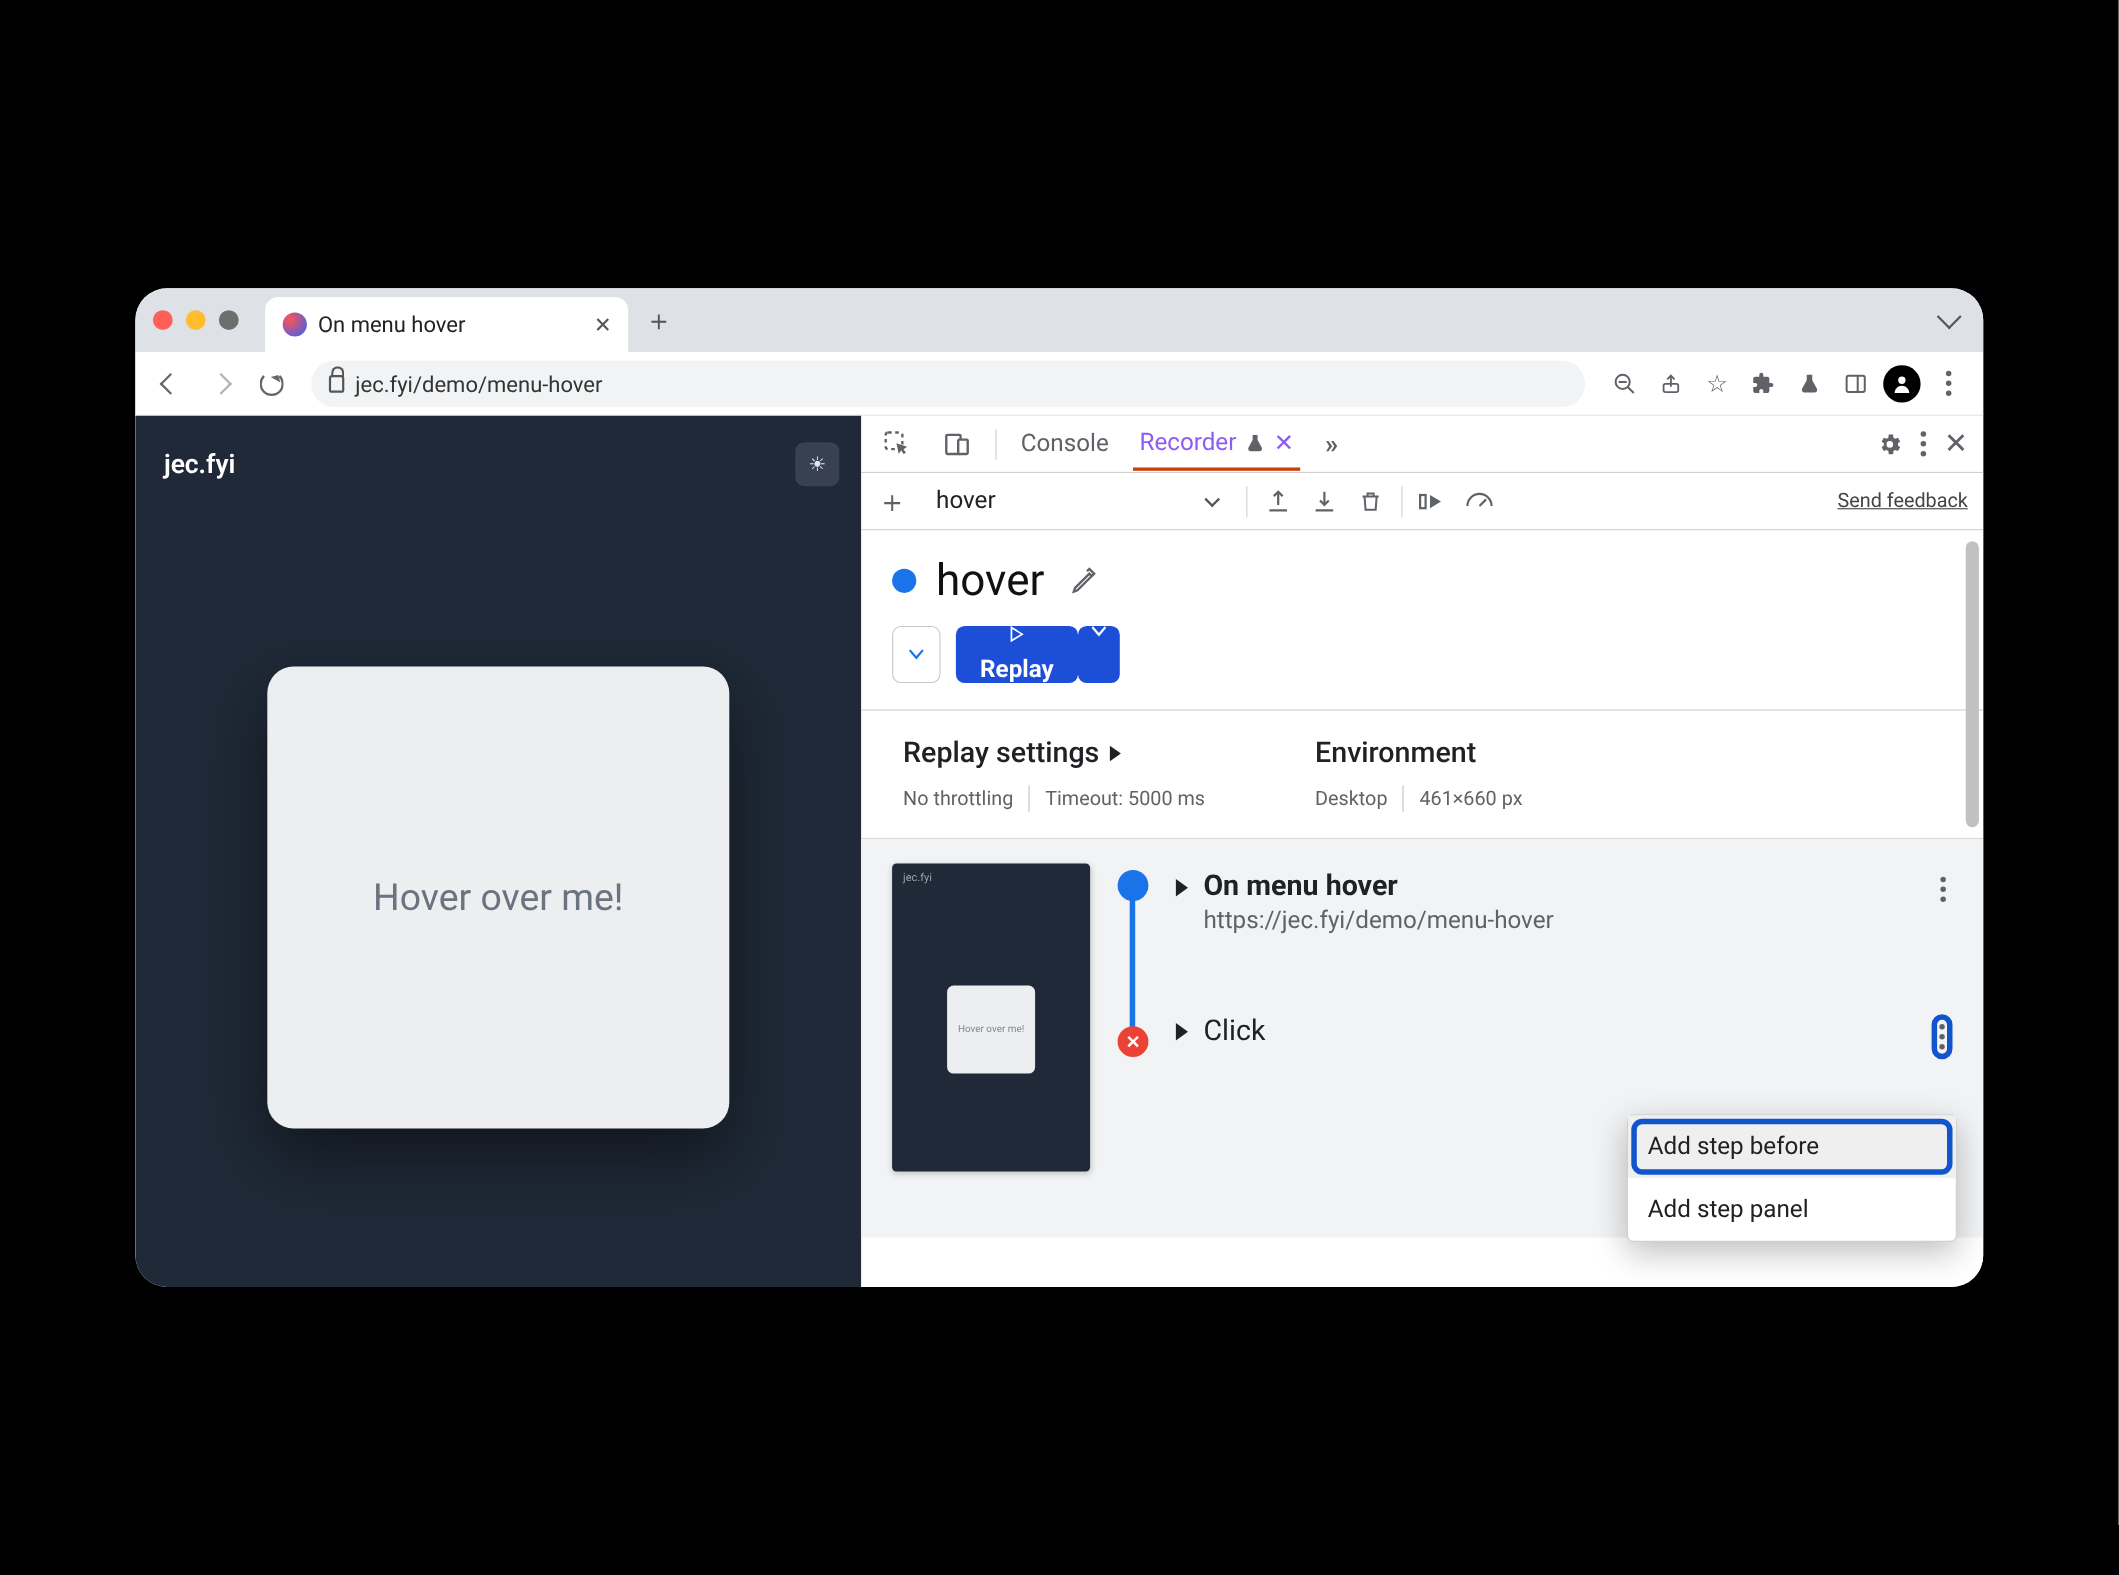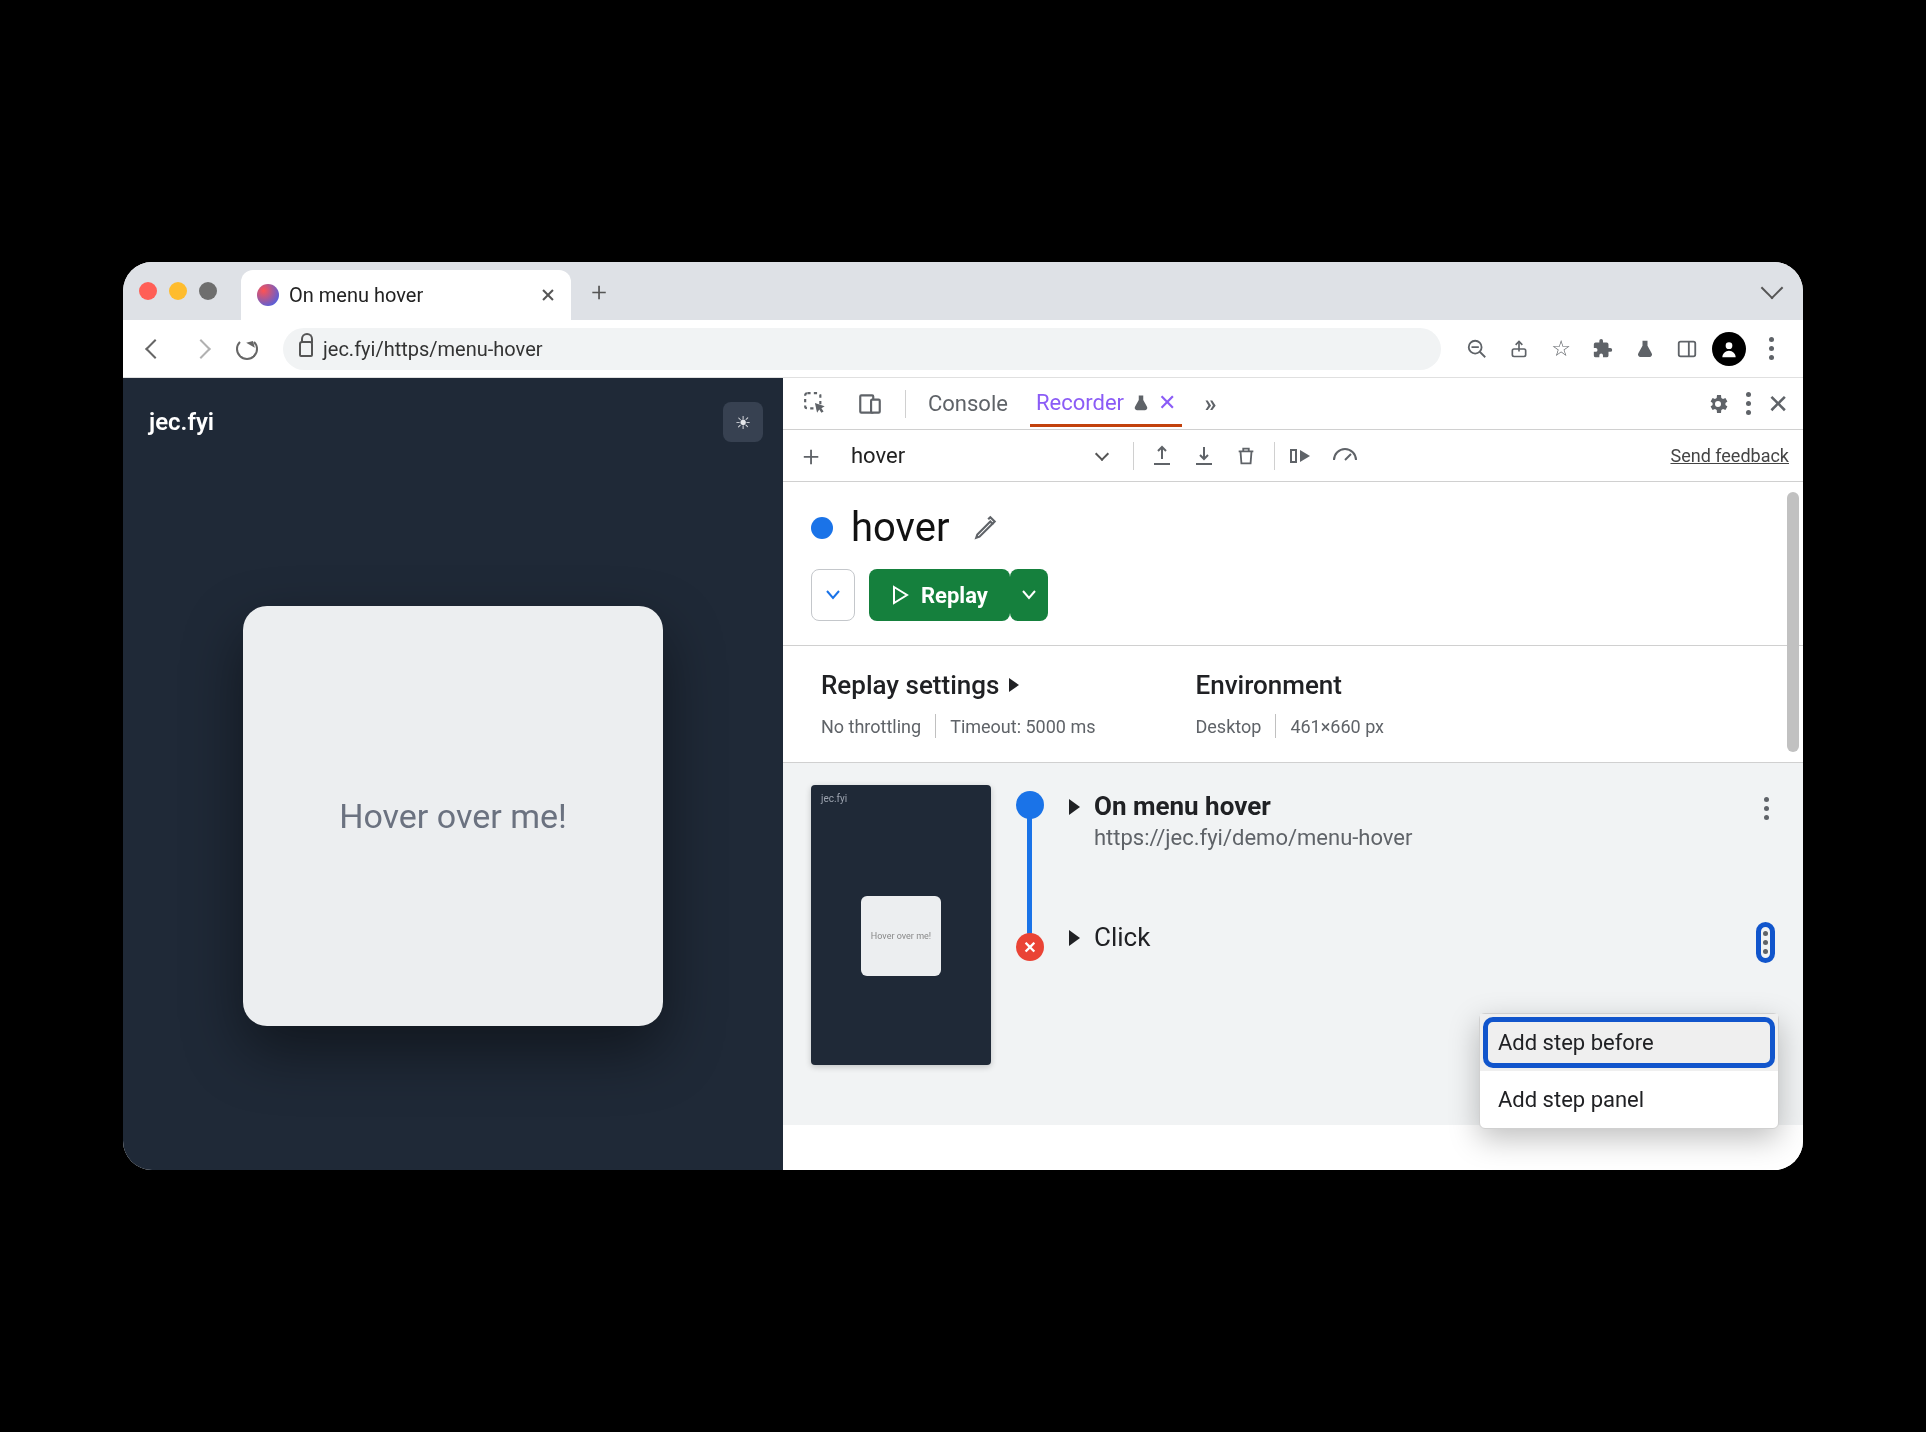--- a/index.html
+++ b/index.html
@@ -179,22 +179,22 @@
   .rec-title{ font-size:40px; color:#111;}
   .pencil{ font-size:26px; color:#5f6368; cursor:pointer; margin-left:6px;}
 
   .rec-actions{ padding:0 28px 24px; display:flex; gap:14px; }
   .btn-outline{
     height:52px; border:1px solid #c4c7cb; border-radius:8px; background:#fff;
     display:flex; align-items:center; padding:0 16px; gap:10px; color:#1a73e8; font-size:22px; font-weight:600; cursor:pointer;
   }
   .split-right{ width:44px; border-left:1px solid #c4c7cb; justify-content:center; padding:0;}
   .btn-blue{
-    height:52px; border-radius:8px; background:#15803d; color:#fff;
-    display:flex; align-items:center; padding:0 22px; gap:12px; font-size:22px; font-weight:700; cursor:pointer;
+    height:52px; border-radius:8px; background:#1d4ed8; color:#fff;
+    display:flex; align-items:center; padding:0 22px; gap:12px; font-size:22px; font-weight:700; cursor:pointer;flex-direction:column;
   }
 
   .hr{ height:1px; background:#d0d0d0;}
 
   .settings-row{
     padding:24px 38px;
     display:flex; gap:100px;
     color:#202124;
   }
   .settings-block{ display:flex; flex-direction:column; gap:14px;}
@@ -276,21 +276,21 @@
         <div class="arrow-left"></div>
       </div>
     <div class="nav-btn" style="opacity:.5;">
         <div class="arrow-right"></div>
       </div>
     <div class="nav-btn">
         <div class="reload"></div>
       </div>
     <div class="omnibox">
       <div class="lock-icon"></div>
-      <span>jec.fyi/https/menu-hover</span>
+      <span>jec.fyi/demo/menu-hover</span>
     </div>
     <div class="tb-icons">
       <div class="tb-icon">
         <svg width="22" height="22" viewBox="0 0 24 24" fill="none" stroke="#5f6368" stroke-width="2">
             <circle cx="10" cy="10" r="7"></circle>
             <line x1="15" y1="15" x2="21" y2="21"></line>
             <line x1="6" y1="10" x2="14" y2="10"></line>
           </svg>
       </div>
       <div class="tb-icon">

